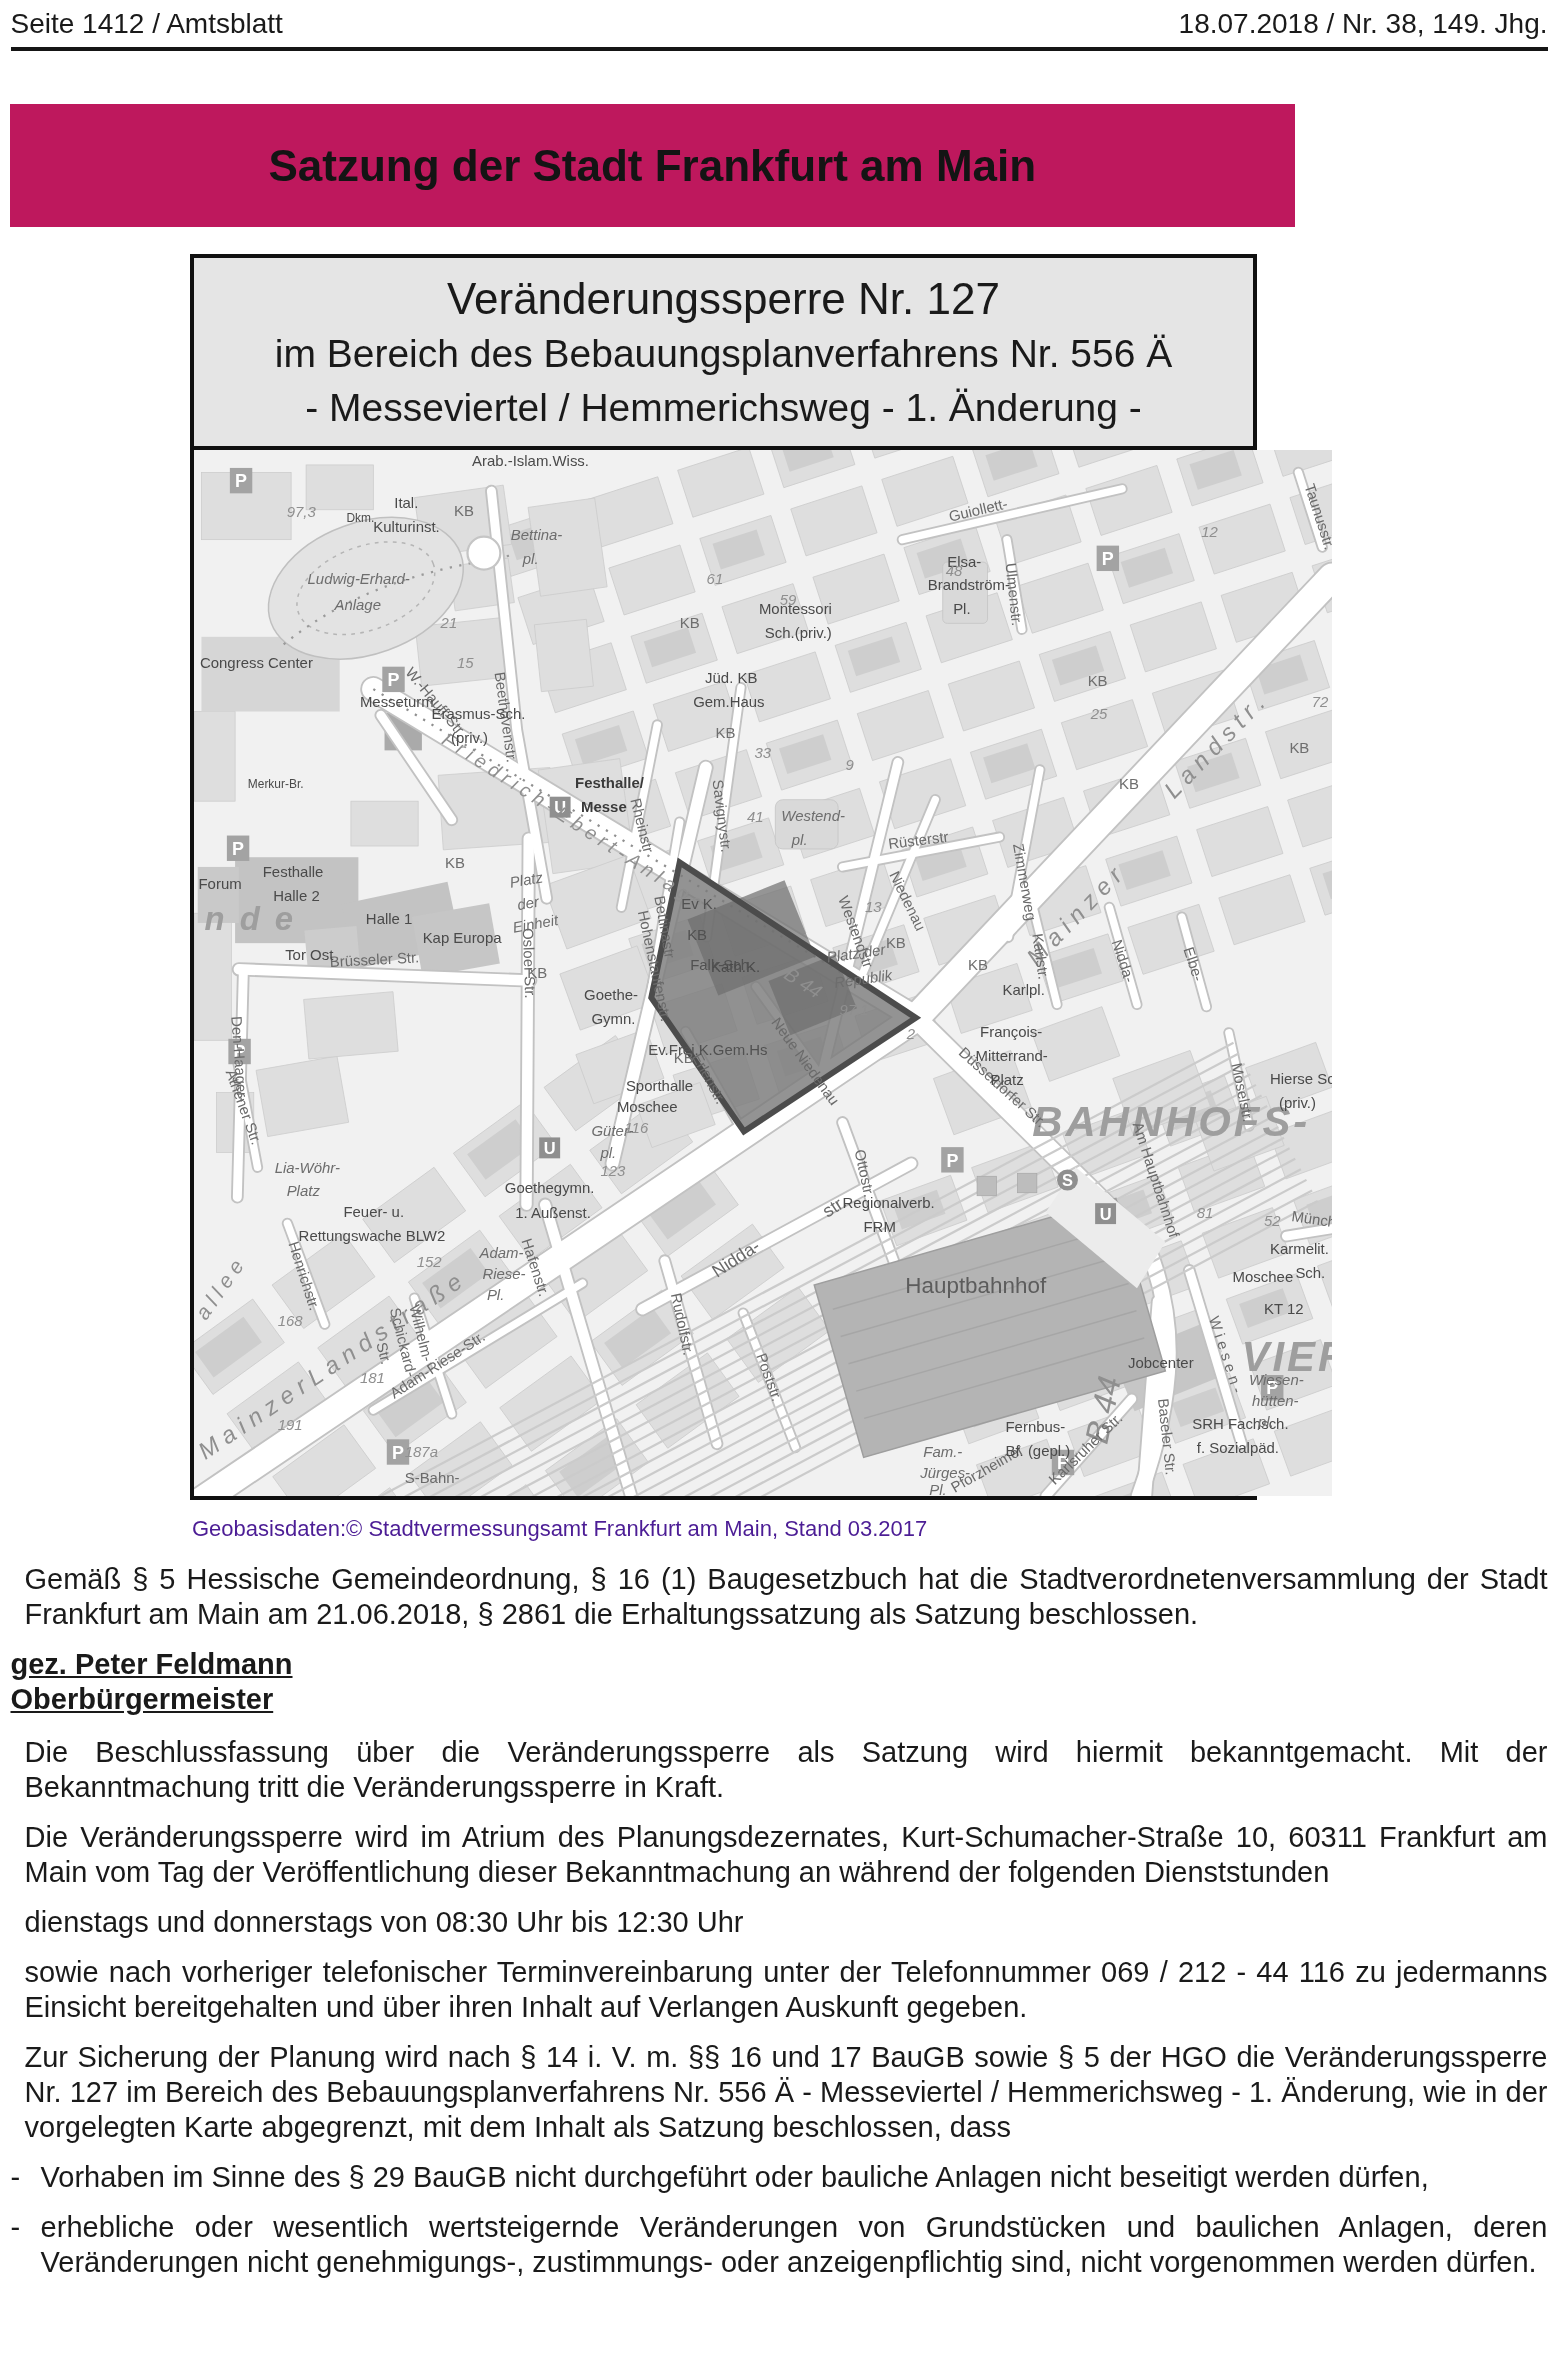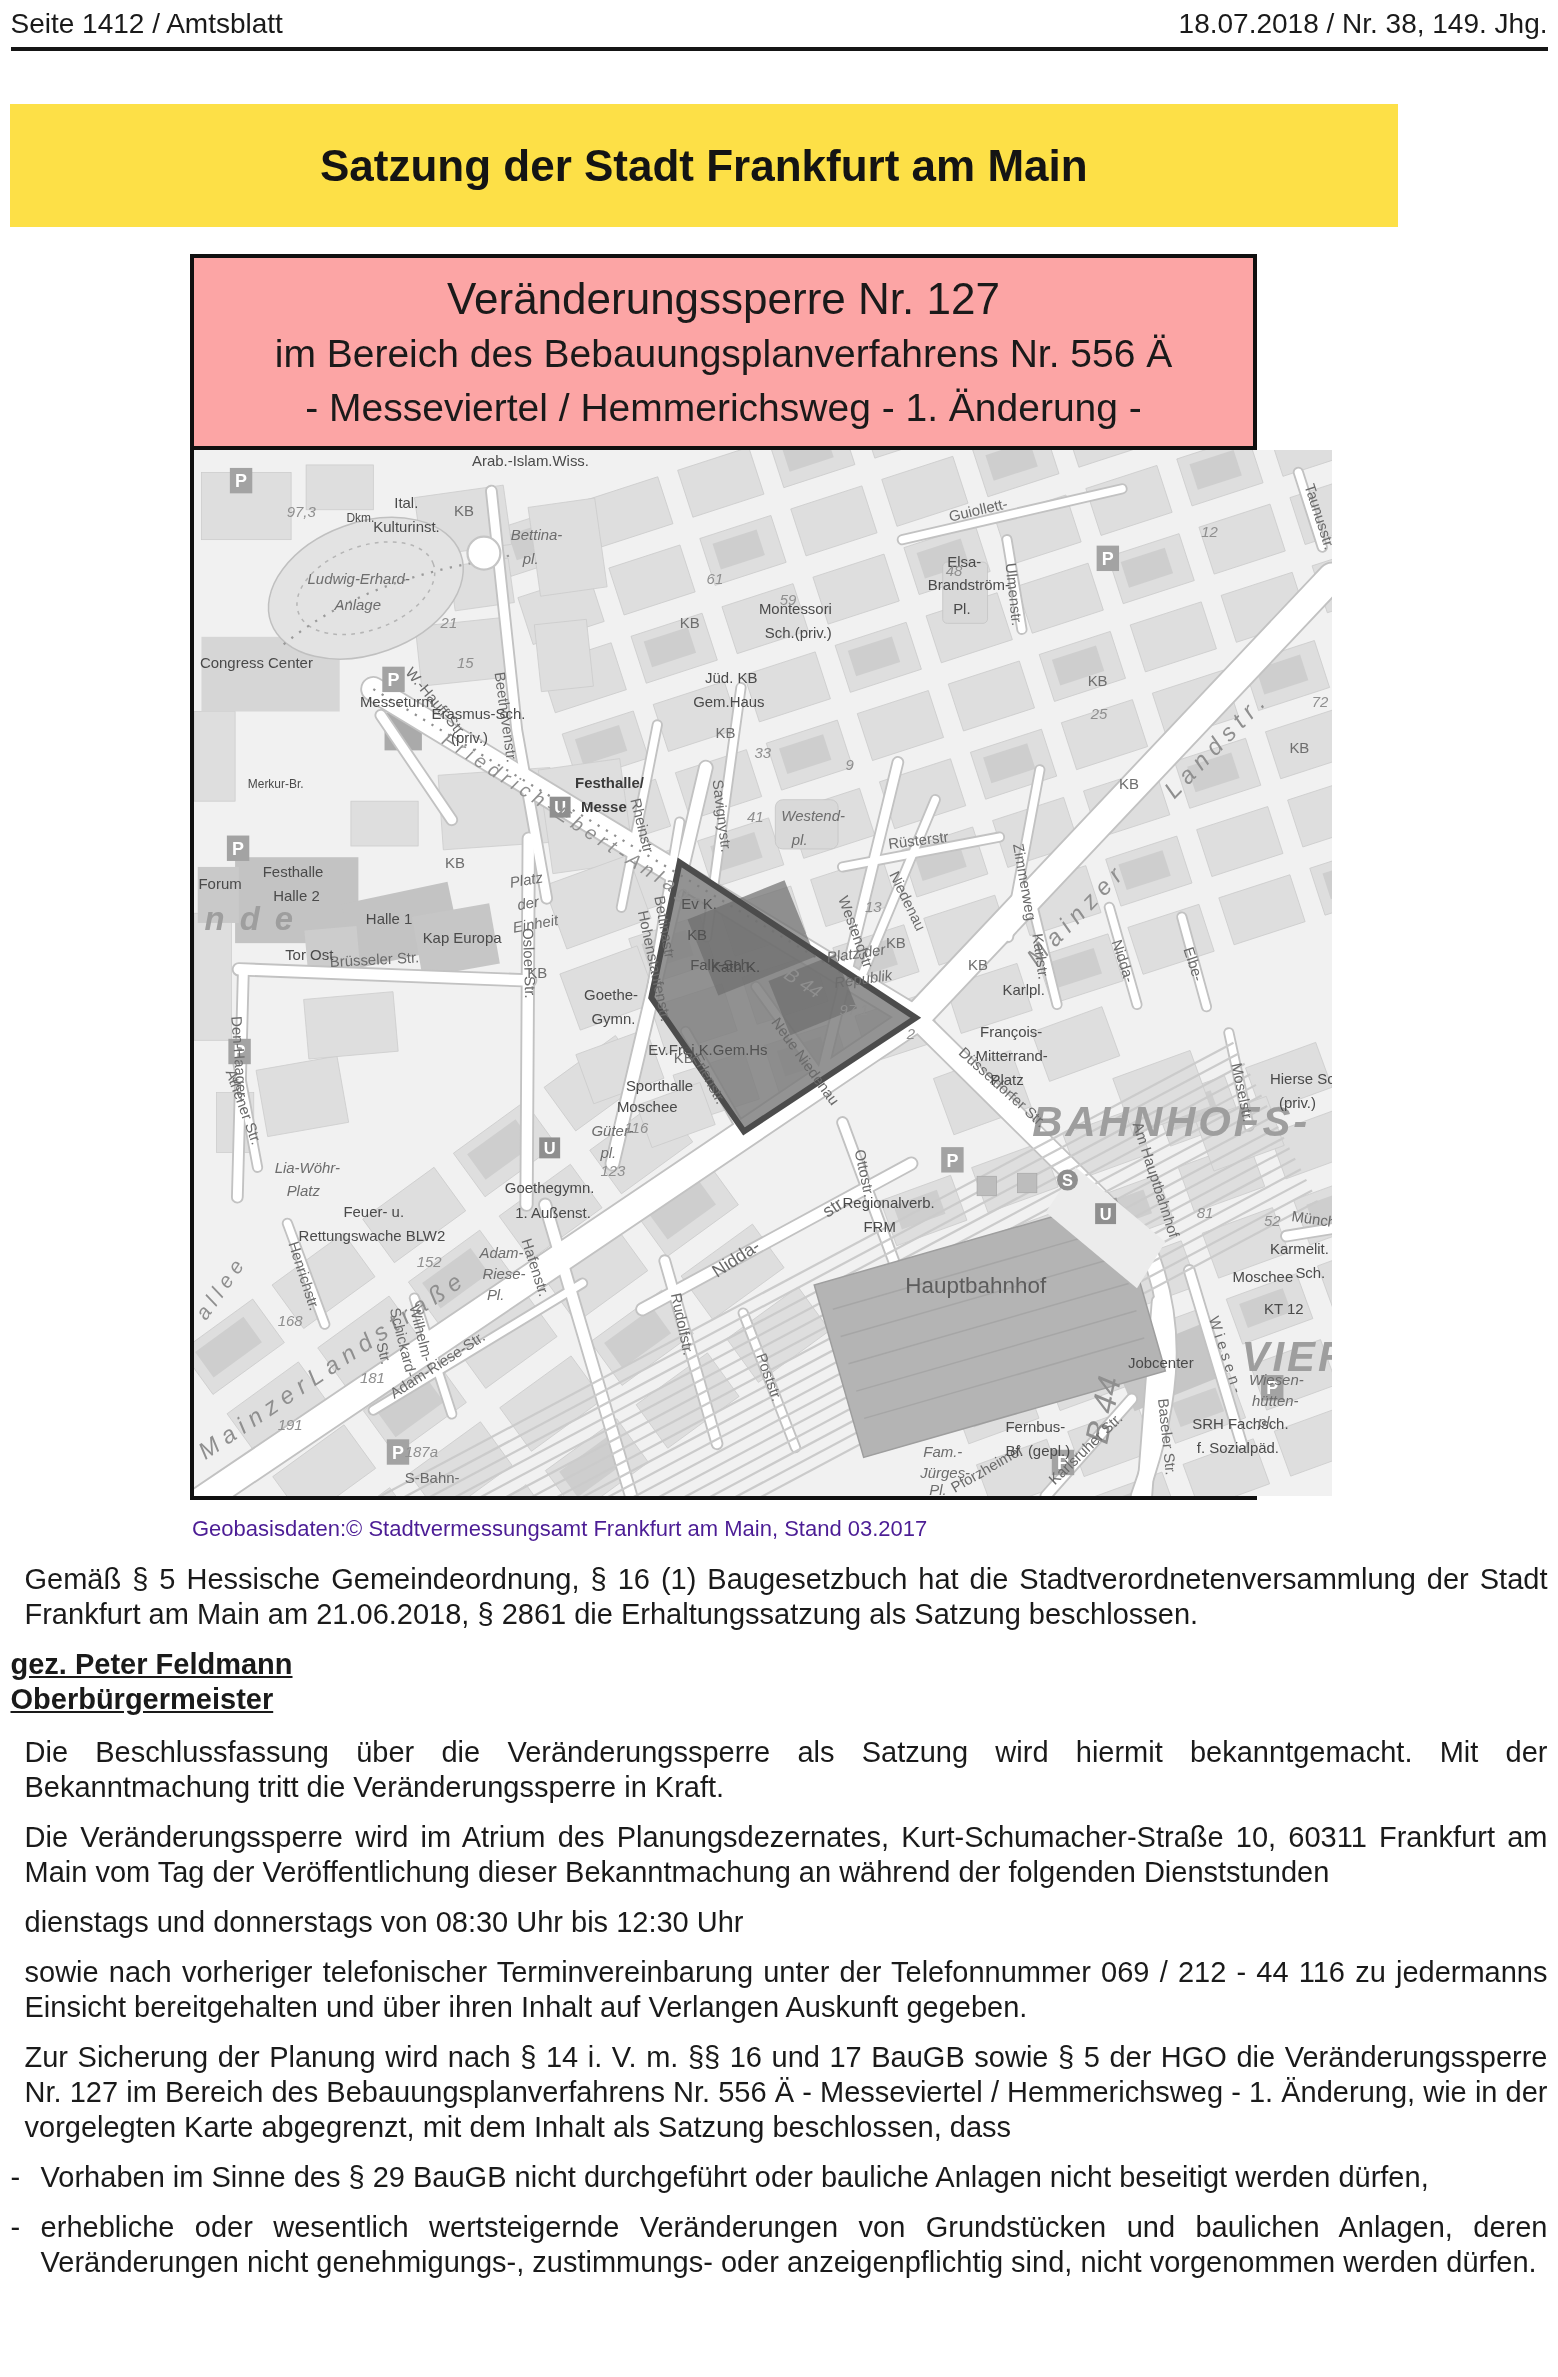--- a/index.html
+++ b/index.html
@@ -4,25 +4,25 @@
 <style>
   html,body{margin:0;padding:0;background:#fff;}
   body{
     width:1558px;height:2377px;overflow:hidden;position:relative;
     font-family:"Liberation Sans",sans-serif;color:#1a1a1a;
   }
   
   .page-header{display:flex;justify-content:space-between;align-items:baseline;
     margin:0 10.5px;padding:7.5px 0 7.5px 0;border-bottom:4.5px solid #151515;font-size:28px;gap:16px;}
   
-  .banner{margin:53px 0 0 9.8px;width:1388px;height:123px;background:#fde047;
+  .banner{margin:53px 0 0 9.8px;width:1285px;height:123px;background:#be185d;
     display:flex;align-items:center;justify-content:center;}
   .banner h1{margin:0;font-size:44px;font-weight:bold;color:#141414;letter-spacing:0px;}
   
-  .map-box{margin:27px 0 0 190px;width:1067px;border:4.5px solid #101010;box-sizing:border-box;background:#fca5a5;}
+  .map-box{margin:27px 0 0 190px;width:1067px;border:4.5px solid #101010;box-sizing:border-box;background:#e5e5e5;}
   .map-title{border-bottom:4.5px solid #101010;text-align:center;padding:12px 6px 10.5px 6px;}
   .map-title .t1{font-size:44px;line-height:57px;}
   .map-title .t2,.map-title .t3{font-size:39px;line-height:54px;}
   .map-wrap{line-height:0;background:#f1f1f1;}
   svg{display:block;}
   
   text{font-family:"Liberation Sans",sans-serif;}
   .huge{fill:#9e9e9e;font-style:italic;font-weight:bold;letter-spacing:4px;}
   .big{fill:#8f8f8f;font-style:italic;}
   .hbf{fill:#5c5c5c;}

